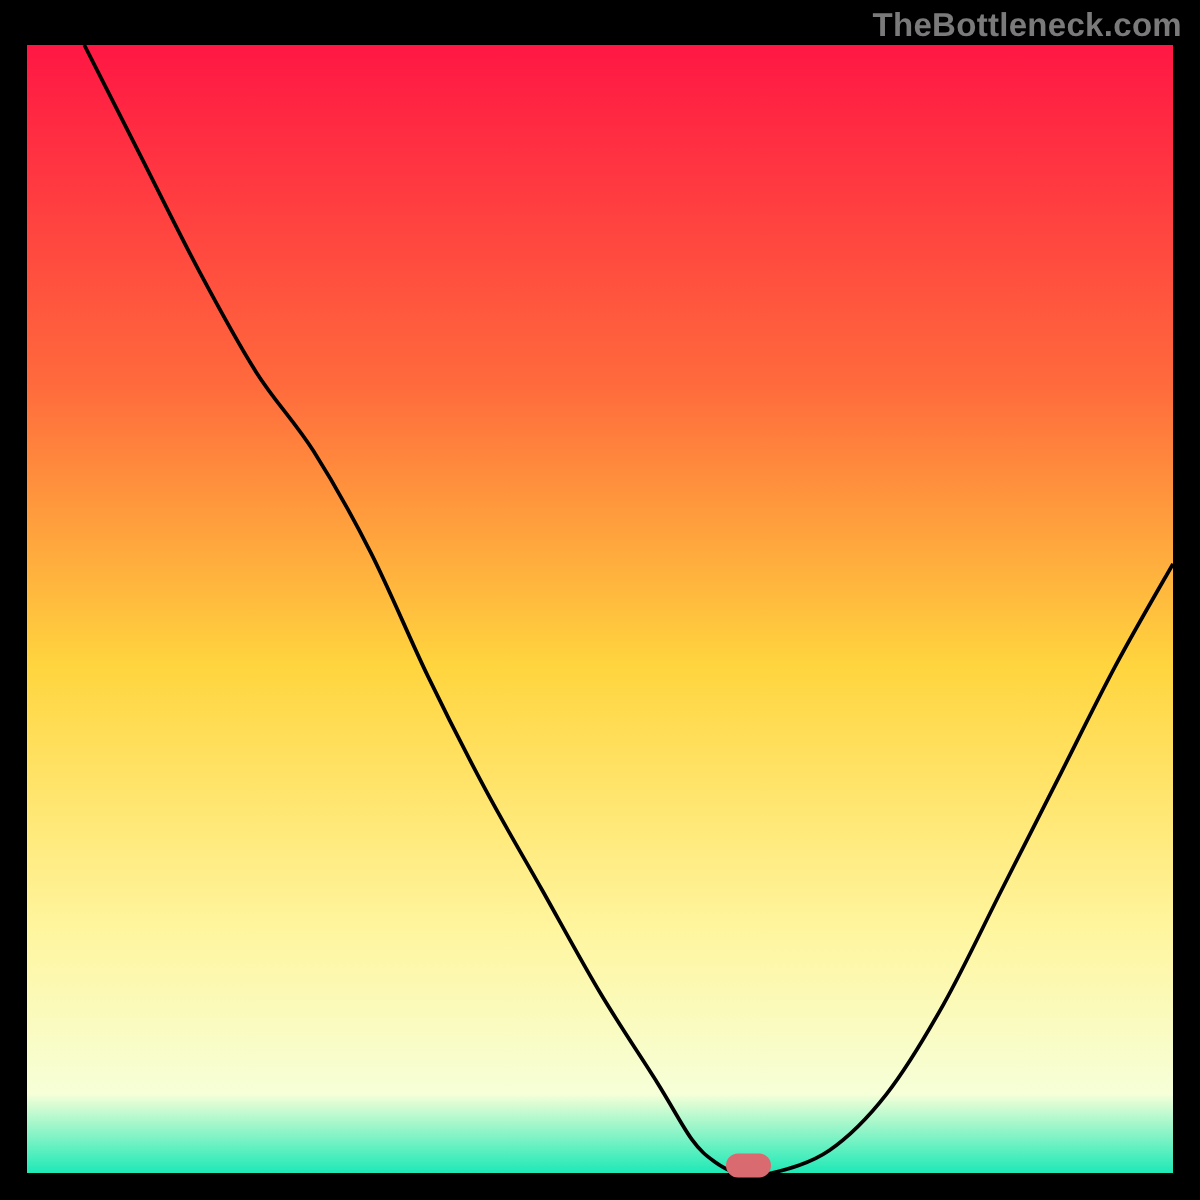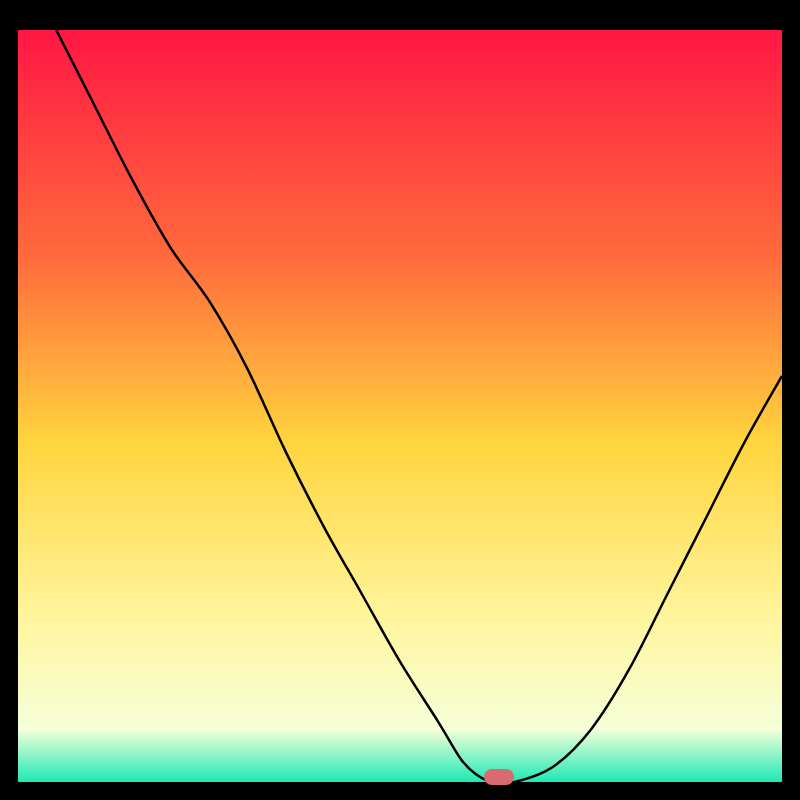--- a/index.html
+++ b/index.html
@@ -45,20 +45,21 @@
     height: 16px;
     border-radius: 8px;
     background: #d96a6f;
     transform: translate(-50%, -50%);
   }
 </style>
 </head>
 <body>
 
 <div class="frame">
+  <div class="watermark">TheBottleneck.com</div>
 
   <div class="plot">
     <svg viewBox="0 0 764 752" preserveAspectRatio="none">
       <defs>
         <linearGradient id="bg-grad" x1="0" y1="0" x2="0" y2="1">
 
         <stop offset="0.0%" stop-color="#ff1744"></stop>
             <stop offset="30.0%" stop-color="#ff6a3c"></stop>
             <stop offset="55.0%" stop-color="#ffd53e"></stop>
             <stop offset="78.0%" stop-color="#fff59d"></stop>

